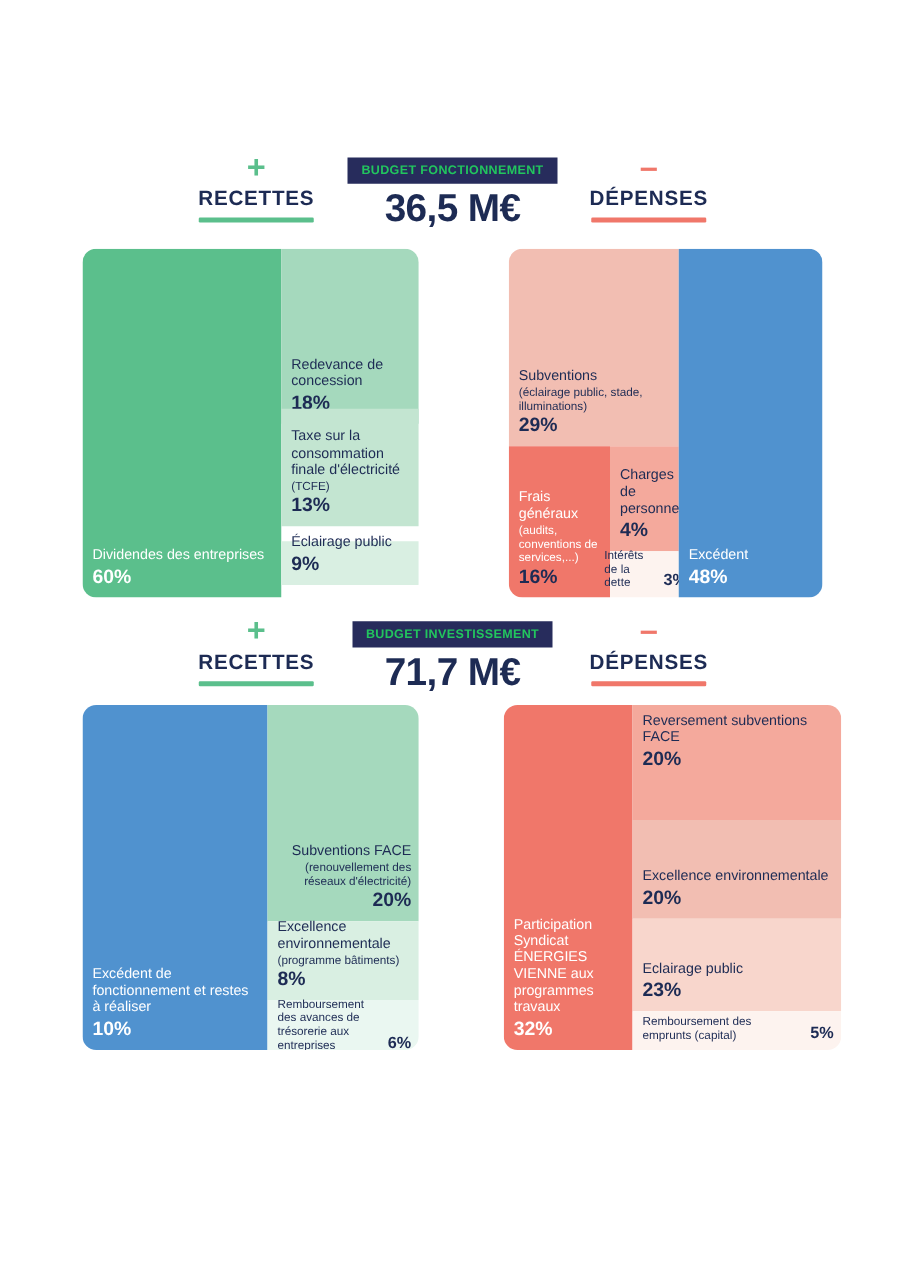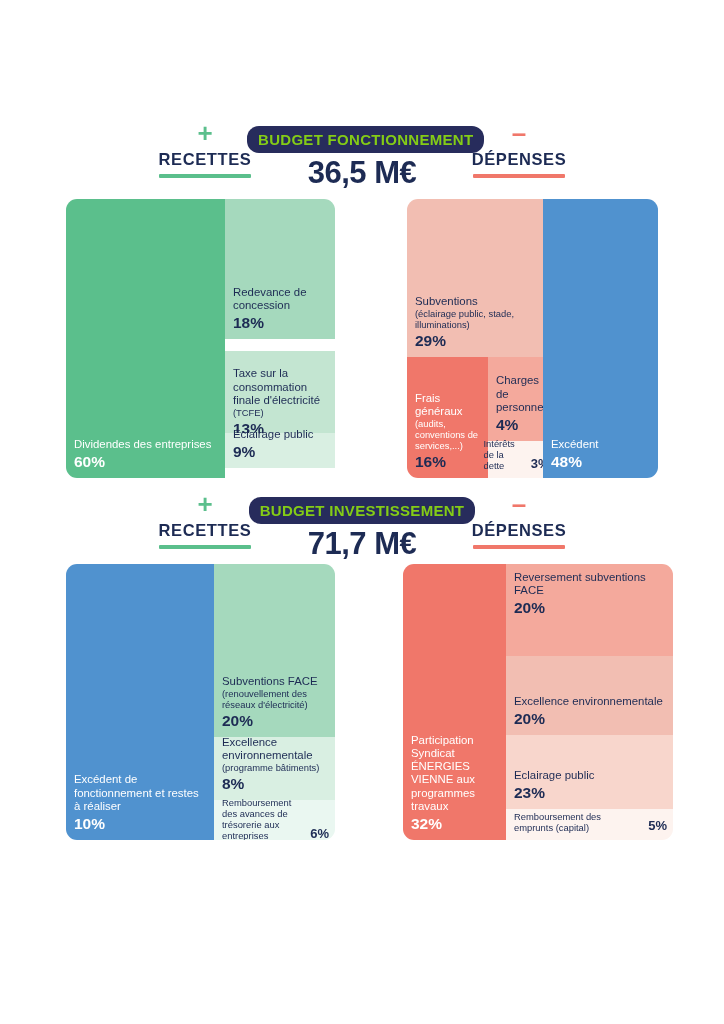--- a/index.html
+++ b/index.html
@@ -20,23 +20,23 @@
   .sign{font-size:26px;font-weight:bold;line-height:14px;height:16px;}
   .sign.plus{color:#5BBF8C;}
   .sign.minus{color:#F0776A;letter-spacing:0;}
   .sidelabel{font-size:16.5px;font-weight:bold;letter-spacing:.6px;margin-top:8px;color:#1d2b54;}
   .rule{height:4px;width:92px;margin:5px auto 0 auto;border-radius:1px;}
   .rule.green{background:#5BBF8C;}
   .rule.red{background:#F0776A;}
 
   .center{position:absolute;left:247px;top:0;width:230px;text-align:center;}
   .chip{
-    display:inline-block;background:#272C5C;color:#84cc16;
-    font-size:15px;font-weight:bold;letter-spacing:.3px;
-    padding:5px 11px 5px 11px;border-radius:12px;white-space:nowrap;
+    display:inline-block;background:#272C5C;color:#22c55e;
+    font-size:10px;font-weight:bold;letter-spacing:.3px;
+    padding:5px 11px 5px 11px;border-radius:0;white-space:nowrap;
   }
   .amount{font-size:31px;font-weight:bold;color:#1d2b54;margin-top:2px;letter-spacing:-.5px;}
 
   
   .block{position:absolute;border-radius:11px;overflow:hidden;}
   .cell{position:absolute;box-sizing:border-box;}
   .cell .txt{position:absolute;left:8px;right:6px;bottom:7px;}
   .cell.topalign .txt{top:7px;bottom:auto;}
   .lbl{font-size:11.4px;line-height:13.2px;font-weight:normal;color:#1d2b54;}
   .lbl.white{color:#ffffff;}
@@ -90,21 +90,21 @@
         <div class="lbl white">Dividendes des entreprises</div>
         <div class="pct white">60%</div>
       </div>
     </div>
     <div class="cell g2" style="left:159px;top:0;width:110px;height:140px;">
       <div class="txt">
         <div class="lbl">Redevance de concession</div>
         <div class="pct">18%</div>
       </div>
     </div>
-    <div class="cell g3" style="left:159px;top:152px;width:110px;height:94px;">
+    <div class="cell g3" style="left:159px;top:128px;width:110px;height:94px;">
       <div class="txt">
         <div class="lbl">Taxe sur la consommation finale d'électricité</div>
         <div class="sub">(TCFE)</div>
         <div class="pct">13%</div>
       </div>
     </div>
     <div class="cell g4" style="left:159px;top:234px;width:110px;height:35px;">
       <div class="txt">
         <div class="lbl">Éclairage public</div>
         <div class="pct">9%</div>
@@ -164,21 +164,21 @@
     </div>
   </div>
 
   <div class="block" style="left:66px;top:564px;width:269px;height:276px;">
     <div class="cell blue" style="left:0;top:0;width:148px;height:276px;">
       <div class="txt">
         <div class="lbl white">Excédent de fonctionnement et restes à réaliser</div>
         <div class="pct white">10%</div>
       </div>
     </div>
-    <div class="cell g2" style="left:148px;top:0;width:121px;height:173px;">
+    <div class="cell g2" style="left:148px;top:0;width:121px;height:173px;text-align:right;">
       <div class="txt">
         <div class="lbl">Subventions FACE</div>
         <div class="sub">(renouvellement des réseaux d'électricité)</div>
         <div class="pct">20%</div>
       </div>
     </div>
     <div class="cell g4" style="left:148px;top:173px;width:121px;height:63px;">
       <div class="txt">
         <div class="lbl">Excellence environnementale</div>
         <div class="sub">(programme bâtiments)</div>

